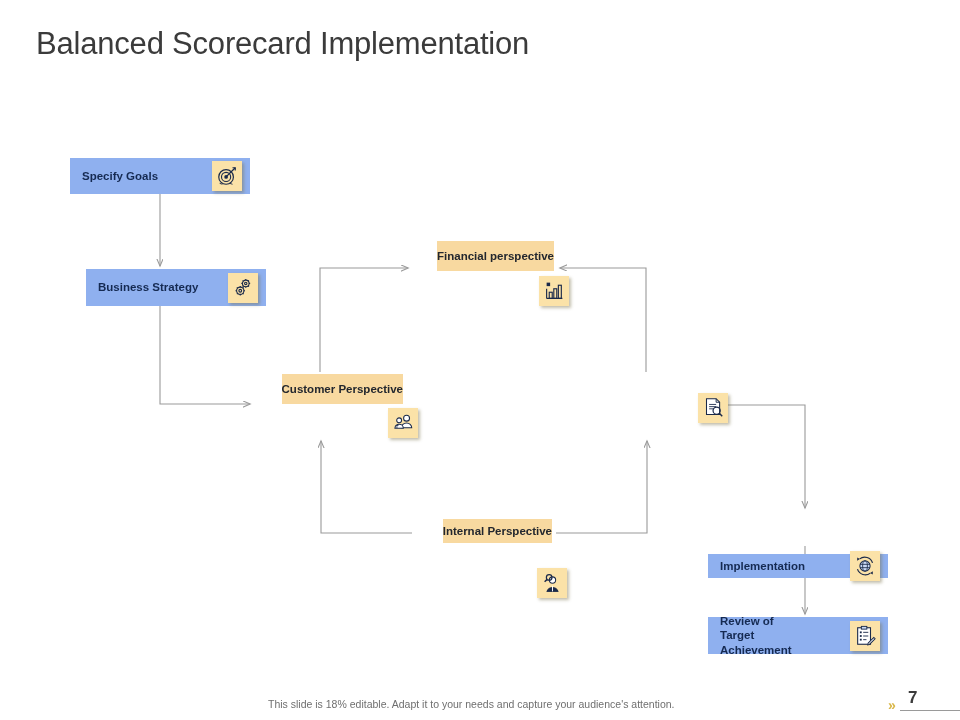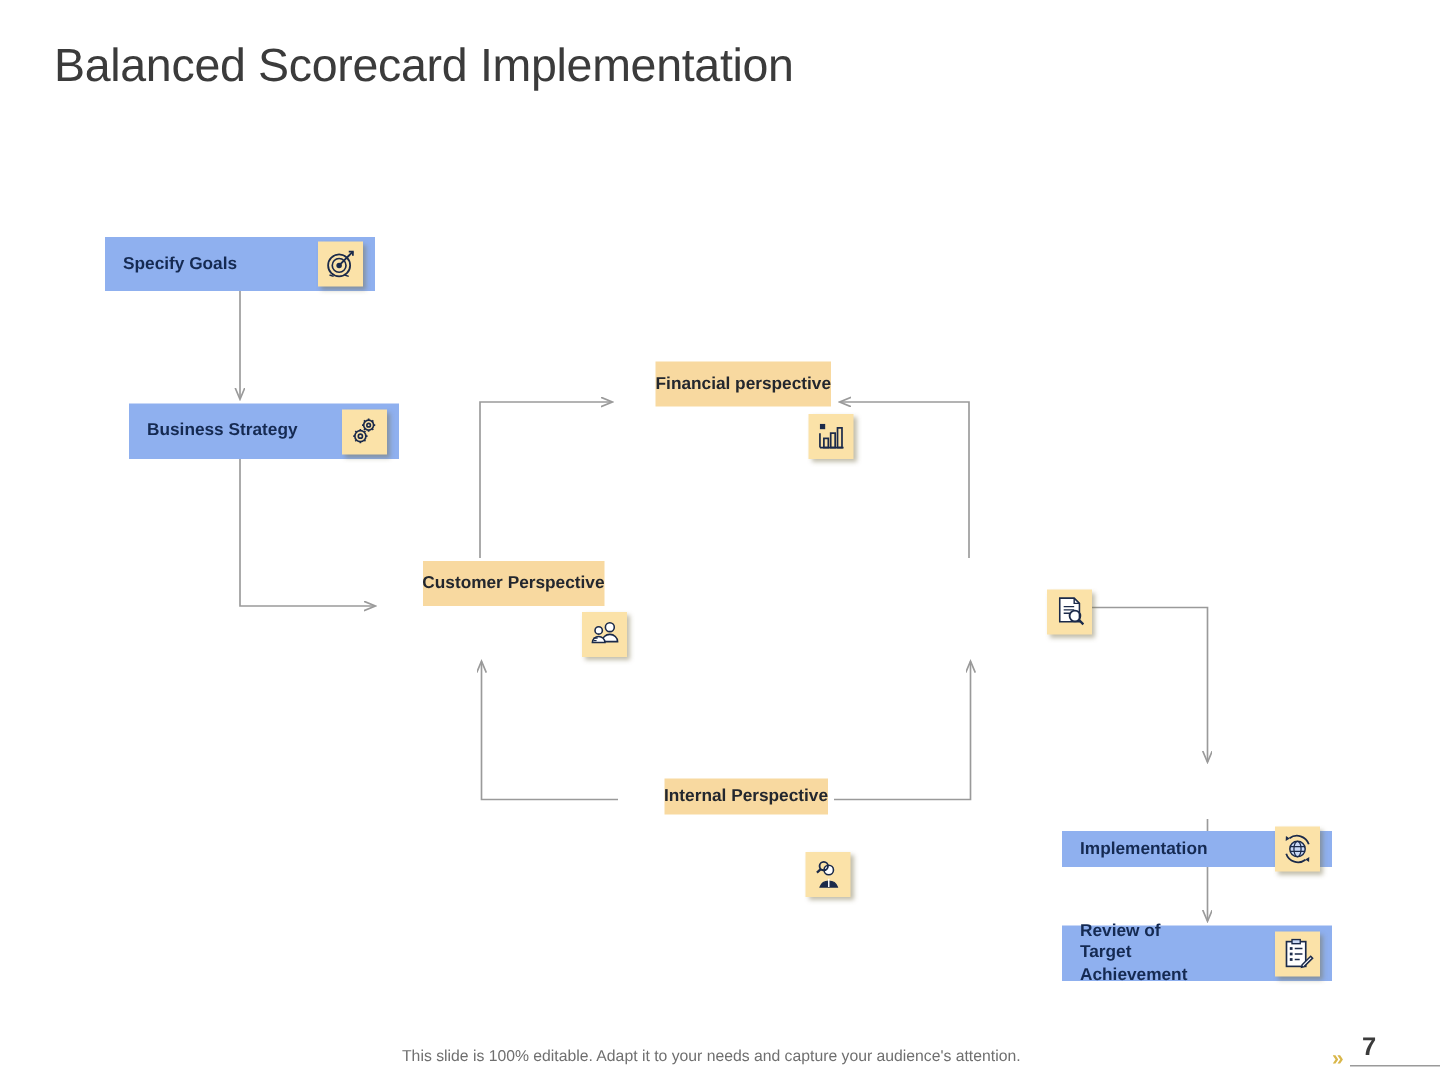--- a/index.html
+++ b/index.html
@@ -338,20 +338,20 @@
           <g stroke="#1b2a4a" stroke-width="1" fill="none">
             <path d="M10,8 L15.6,8 M10,12 L15.6,12 M10,16 L13.6,16"></path>
           </g>
           <path d="M15.4,19.8 L21.6,13.6 L23,15 L16.8,21.2 L15,21.6 Z" fill="#ffffff" stroke="#1b2a4a" stroke-width="1.1"></path>
         </svg>
       </div>
     </div>
 
   </div>
 
-  <div id="footer-note">This slide is 100% editable. Adapt it to your needs and capture your audience's attention.</div>
+  <div id="footer-note">This slide is 18% editable. Adapt it to your needs and capture your audience's attention.</div>
   <div id="page-badge">
     <span class="chev">»</span>
     <span class="num">7</span>
     <span class="rule"></span>
   </div>
 
 </div>
 
 </body></html>

